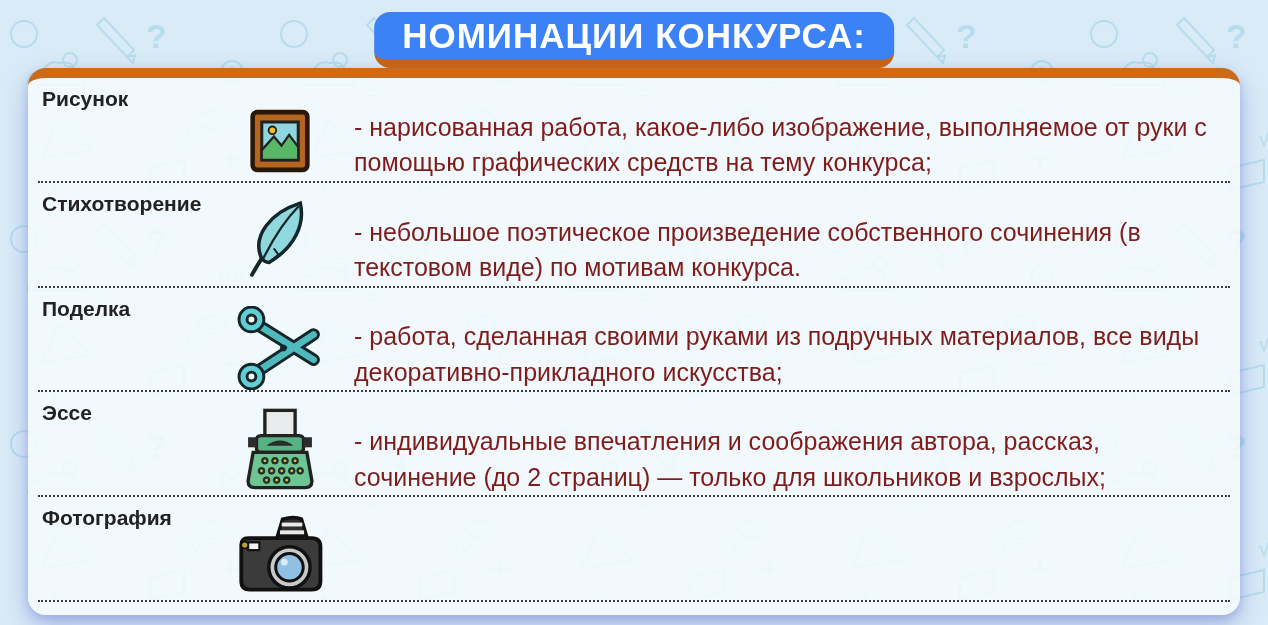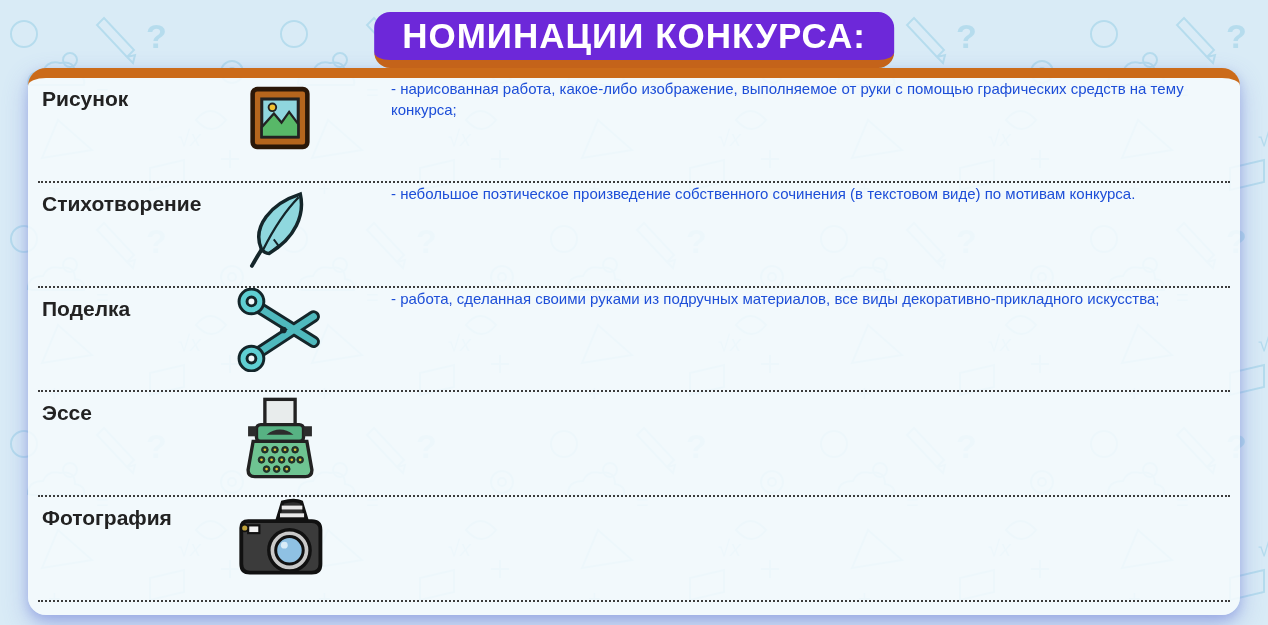--- a/index.html
+++ b/index.html
@@ -8,21 +8,21 @@
     font-family:"Liberation Sans", sans-serif;
     background:#d9ebf6;
     position:relative;
   }
   .page{position:absolute;inset:0;width:1268px;height:625px;}
   .doodle-layer{position:absolute;inset:0;z-index:0;opacity:.8;}
   
   .banner{
     position:absolute;top:12px;left:50%;transform:translateX(-50%);
     z-index:5;
-    background:#6d28d9;
+    background:#3b82f6;
     border-bottom:8px solid #c4631a;
     border-radius:16px;
     height:56px;min-width:468px;
     padding:0 28px;
     display:flex;align-items:center;justify-content:center;
     box-sizing:border-box;
   }
   .banner-title{
     color:#ffffff;font-size:35px;font-weight:bold;letter-spacing:1px;
     white-space:nowrap;
@@ -34,38 +34,37 @@
     background:rgba(245,250,253,0.88);
     border-top:10px solid #cb6b1a;
     border-radius:18px;
     box-shadow:0 10px 24px rgba(110,125,215,.45), 0 4px 10px rgba(110,125,215,.3);
     z-index:2;
     display:flex;flex-direction:column;
     padding:0 10px 13px 10px;
   }
   .row{
     position:relative;flex:1;
-    display:flex;align-items:flex-start;
+    display:flex;align-items:flex-end;
     border-bottom:2px dotted #3c3c3c;
     min-height:0;
-    gap:37px;
   }
   .row-label{
     position:absolute;top:9px;left:4px;
     font-size:21px;font-weight:bold;color:#222222;
   }
   .icon-box{
     width:120px;margin-left:182px;flex:0 0 auto;
     display:flex;align-items:center;justify-content:center;
   }
   .icon-box svg{display:block;}
   .row-desc{
     flex:1;max-width:860px;
     padding-left:14px;padding-right:8px;
-    font-size:15px;line-height:1.42;color:#1d4ed8;
+    font-size:25px;line-height:1.42;color:#7f1d1d;
   }
 </style>
 </head>
 <body>
 
 <div class="page">
 
   <svg class="doodle-layer" width="1268" height="625" xmlns="http://www.w3.org/2000/svg">
     <defs>
       <pattern id="doodles" width="270" height="205" patternUnits="userSpaceOnUse">
@@ -179,20 +178,21 @@
               <circle cx="40" cy="76" r="1.6"></circle>
               <circle cx="52" cy="76" r="1.6"></circle>
               <circle cx="64" cy="76" r="1.6"></circle>
               <circle cx="74" cy="76" r="1.6"></circle>
             <circle cx="34" cy="87" r="1.6"></circle>
               <circle cx="46" cy="87" r="1.6"></circle>
               <circle cx="58" cy="87" r="1.6"></circle>
           </g>
         </svg>
       </div>
+      <div class="row-desc">-  индивидуальные впечатления и соображения автора, рассказ, сочинение (до 2 страниц) — только для школьников и взрослых;</div>
     </div>
 
     <div class="row">
       <div class="row-label">Фотография</div>
       <div class="icon-box">
         <svg width="96" height="86" viewBox="0 0 110 100">
           <path d="M52 26 L58 6 q14 -4 22 0 L86 26 Z" fill="#2f2f2f" stroke="#111" stroke-width="4"></path>
           <rect x="57" y="10" width="24" height="4.5" fill="#e9e9e9"></rect>
           <rect x="55" y="19" width="28" height="4.5" fill="#e9e9e9"></rect>
           <path d="M10 36 q0 -8 8 -8 h74 q10 0 10 10 v40 q0 10 -10 10 H20 q-10 0 -10 -10 Z" fill="#3b3b3b" stroke="#111" stroke-width="4.5"></path>

